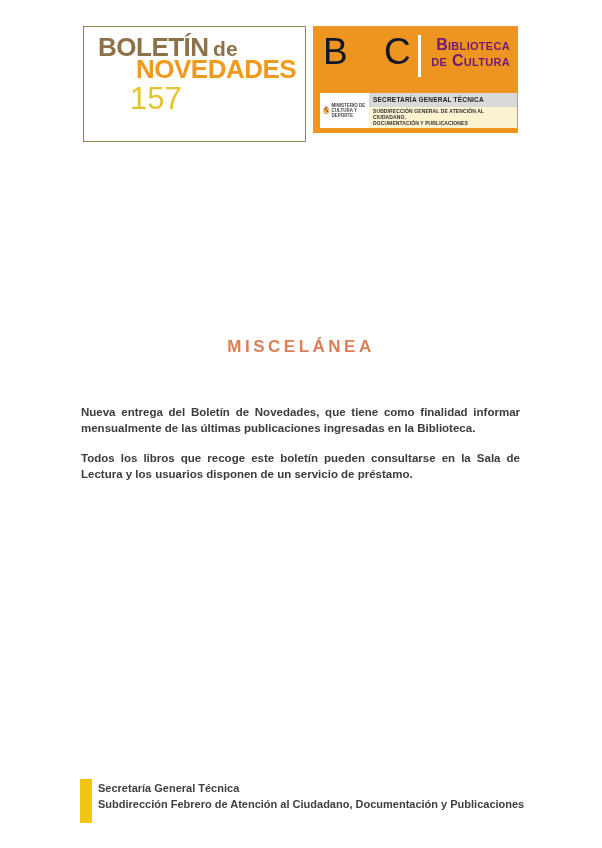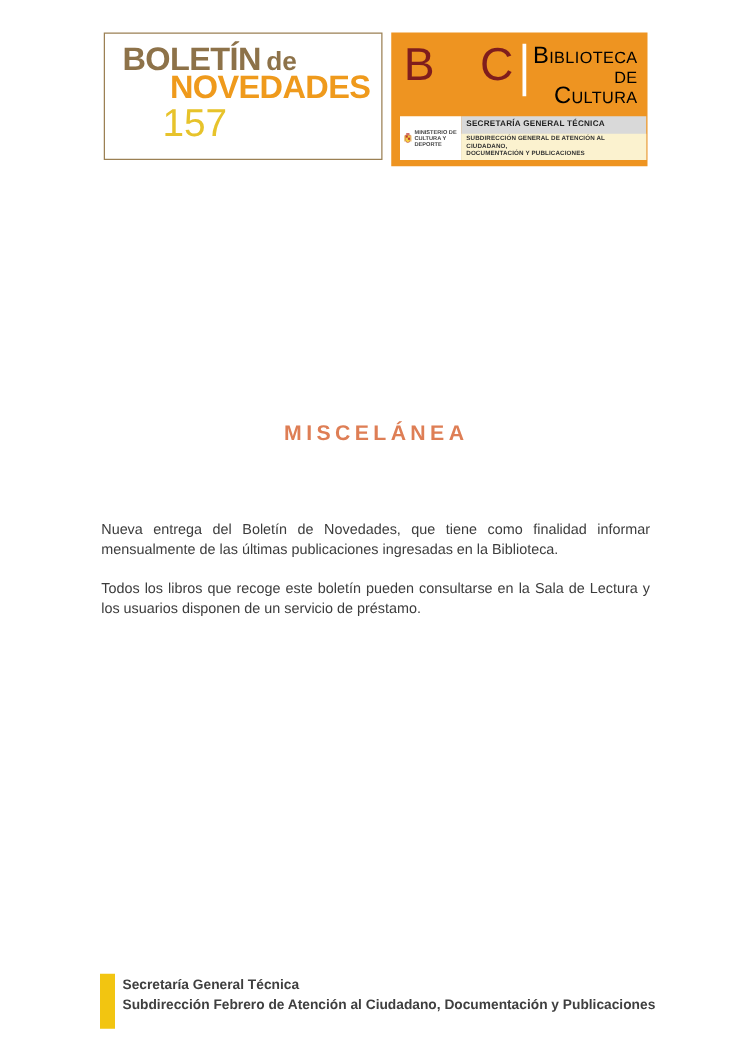--- a/index.html
+++ b/index.html
@@ -5,43 +5,43 @@
 <style>
   html,body { margin:0; padding:0; background:#ffffff; }
   * { box-sizing:border-box; }
   .page {
     position:relative; width:602px; height:848px; background:#ffffff;
     font-family:"Liberation Sans", sans-serif; overflow:hidden;
   }
 
   
   .title-box {
-    position:absolute; left:83px; top:26px; width:223px; height:102px;
+    position:absolute; left:83px; top:26px; width:223px; height:116px;
     background:#ffffff; border:1px solid #9b8054;
   }
   .title-line1 { position:absolute; left:14px; top:5px; white-space:nowrap; }
   .t1 { font-size:26px; font-weight:bold; color:#8d7249; letter-spacing:-0.5px; }
   .t1de { font-size:21px; font-weight:bold; color:#8d7249; }
   .title-line2 {
     position:absolute; left:52px; top:27px; font-size:26px; font-weight:bold;
     color:#ef9a1c; letter-spacing:-0.5px; white-space:nowrap;
   }
   .issue { position:absolute; left:10px; top:54px; font-size:31px; font-weight:500; color:#e7c32b;margin-left:36px; }
   .date  { position:absolute; right:9px; bottom:6px; font-size:18px; color:#c65e2e; }
 
   .brand-box {
     position:absolute; left:313px; top:26px; width:205px; height:107px;
     background:#ee9421;
   }
   .brand-row { display:flex; justify-content:space-between; align-items:flex-start; padding:6px 8px 0 10px; }
-  .bc { font-size:37px; line-height:1.1; color:#7f1d1d; letter-spacing:13px; white-space:nowrap;text-align:center; }
+  .bc { font-size:37px; line-height:1.1; color:#0f172a; letter-spacing:13px; white-space:nowrap;text-align:center; }
   .bc-bar { flex:0 0 3px; width:3px; height:42px; background:#ffffff; margin:3px 0 0 -6px; }
   .org {
-    width:98px; text-align:right; font-variant:small-caps; font-weight:normal;
-    font-size:19px; line-height:16px; color:#000000; padding-top:5px; letter-spacing:0.3px;
+    width:98px; text-align:right; font-variant:small-caps; font-weight:bold;
+    font-size:16px; line-height:16px; color:#701a75; padding-top:5px; letter-spacing:0.3px;
   }
 
   .gov-strip { position:absolute; left:7px; top:67px; display:flex; }
   .min-box {
     width:49px; height:35px; background:#ffffff; display:flex; align-items:center;
     gap:2px; padding:2px 1px 2px 3px;
   }
   .min-text { font-size:4.5px; line-height:5px; color:#444; font-weight:bold; }
   .sgt-box { width:148px; height:35px; background:#d9d9d9; display:flex; flex-direction:column; }
   .sgt-title { flex:1; font-size:6.5px; font-weight:bold; color:#222; padding:3px 0 0 4px; letter-spacing:0.2px; }
@@ -50,22 +50,22 @@
 
   
   .section-heading {
     position:absolute; top:337px; left:0; width:602px; margin:0; text-align:center;
     font-size:17px; font-weight:bold; letter-spacing:3.5px; color:#de7e55;
   }
 
   
   .body-text { position:absolute; left:81px; top:401px; width:439px; }
   .body-text p {
-    margin:16px 0 15px 0; font-size:11.5px; line-height:15.5px;
-    text-align:justify; color:#3c3c3c;
+    margin:4px 0 15px 0; font-size:11.5px; line-height:15.5px;
+    text-align:justify; color:#3c3c3c;font-weight:bold;
   }
 
   
   .page-footer { position:absolute; left:80px; top:779px; display:flex; }
   .footer-bar { width:12px; height:44px; background:#f2c511; }
   .footer-lines { margin-left:6px; padding-top:1px; }
   .footer-lines div { font-size:11px; font-weight:bold; color:#3f3f3f; line-height:16px; white-space:nowrap; }
 </style>
 </head>
 <body>

